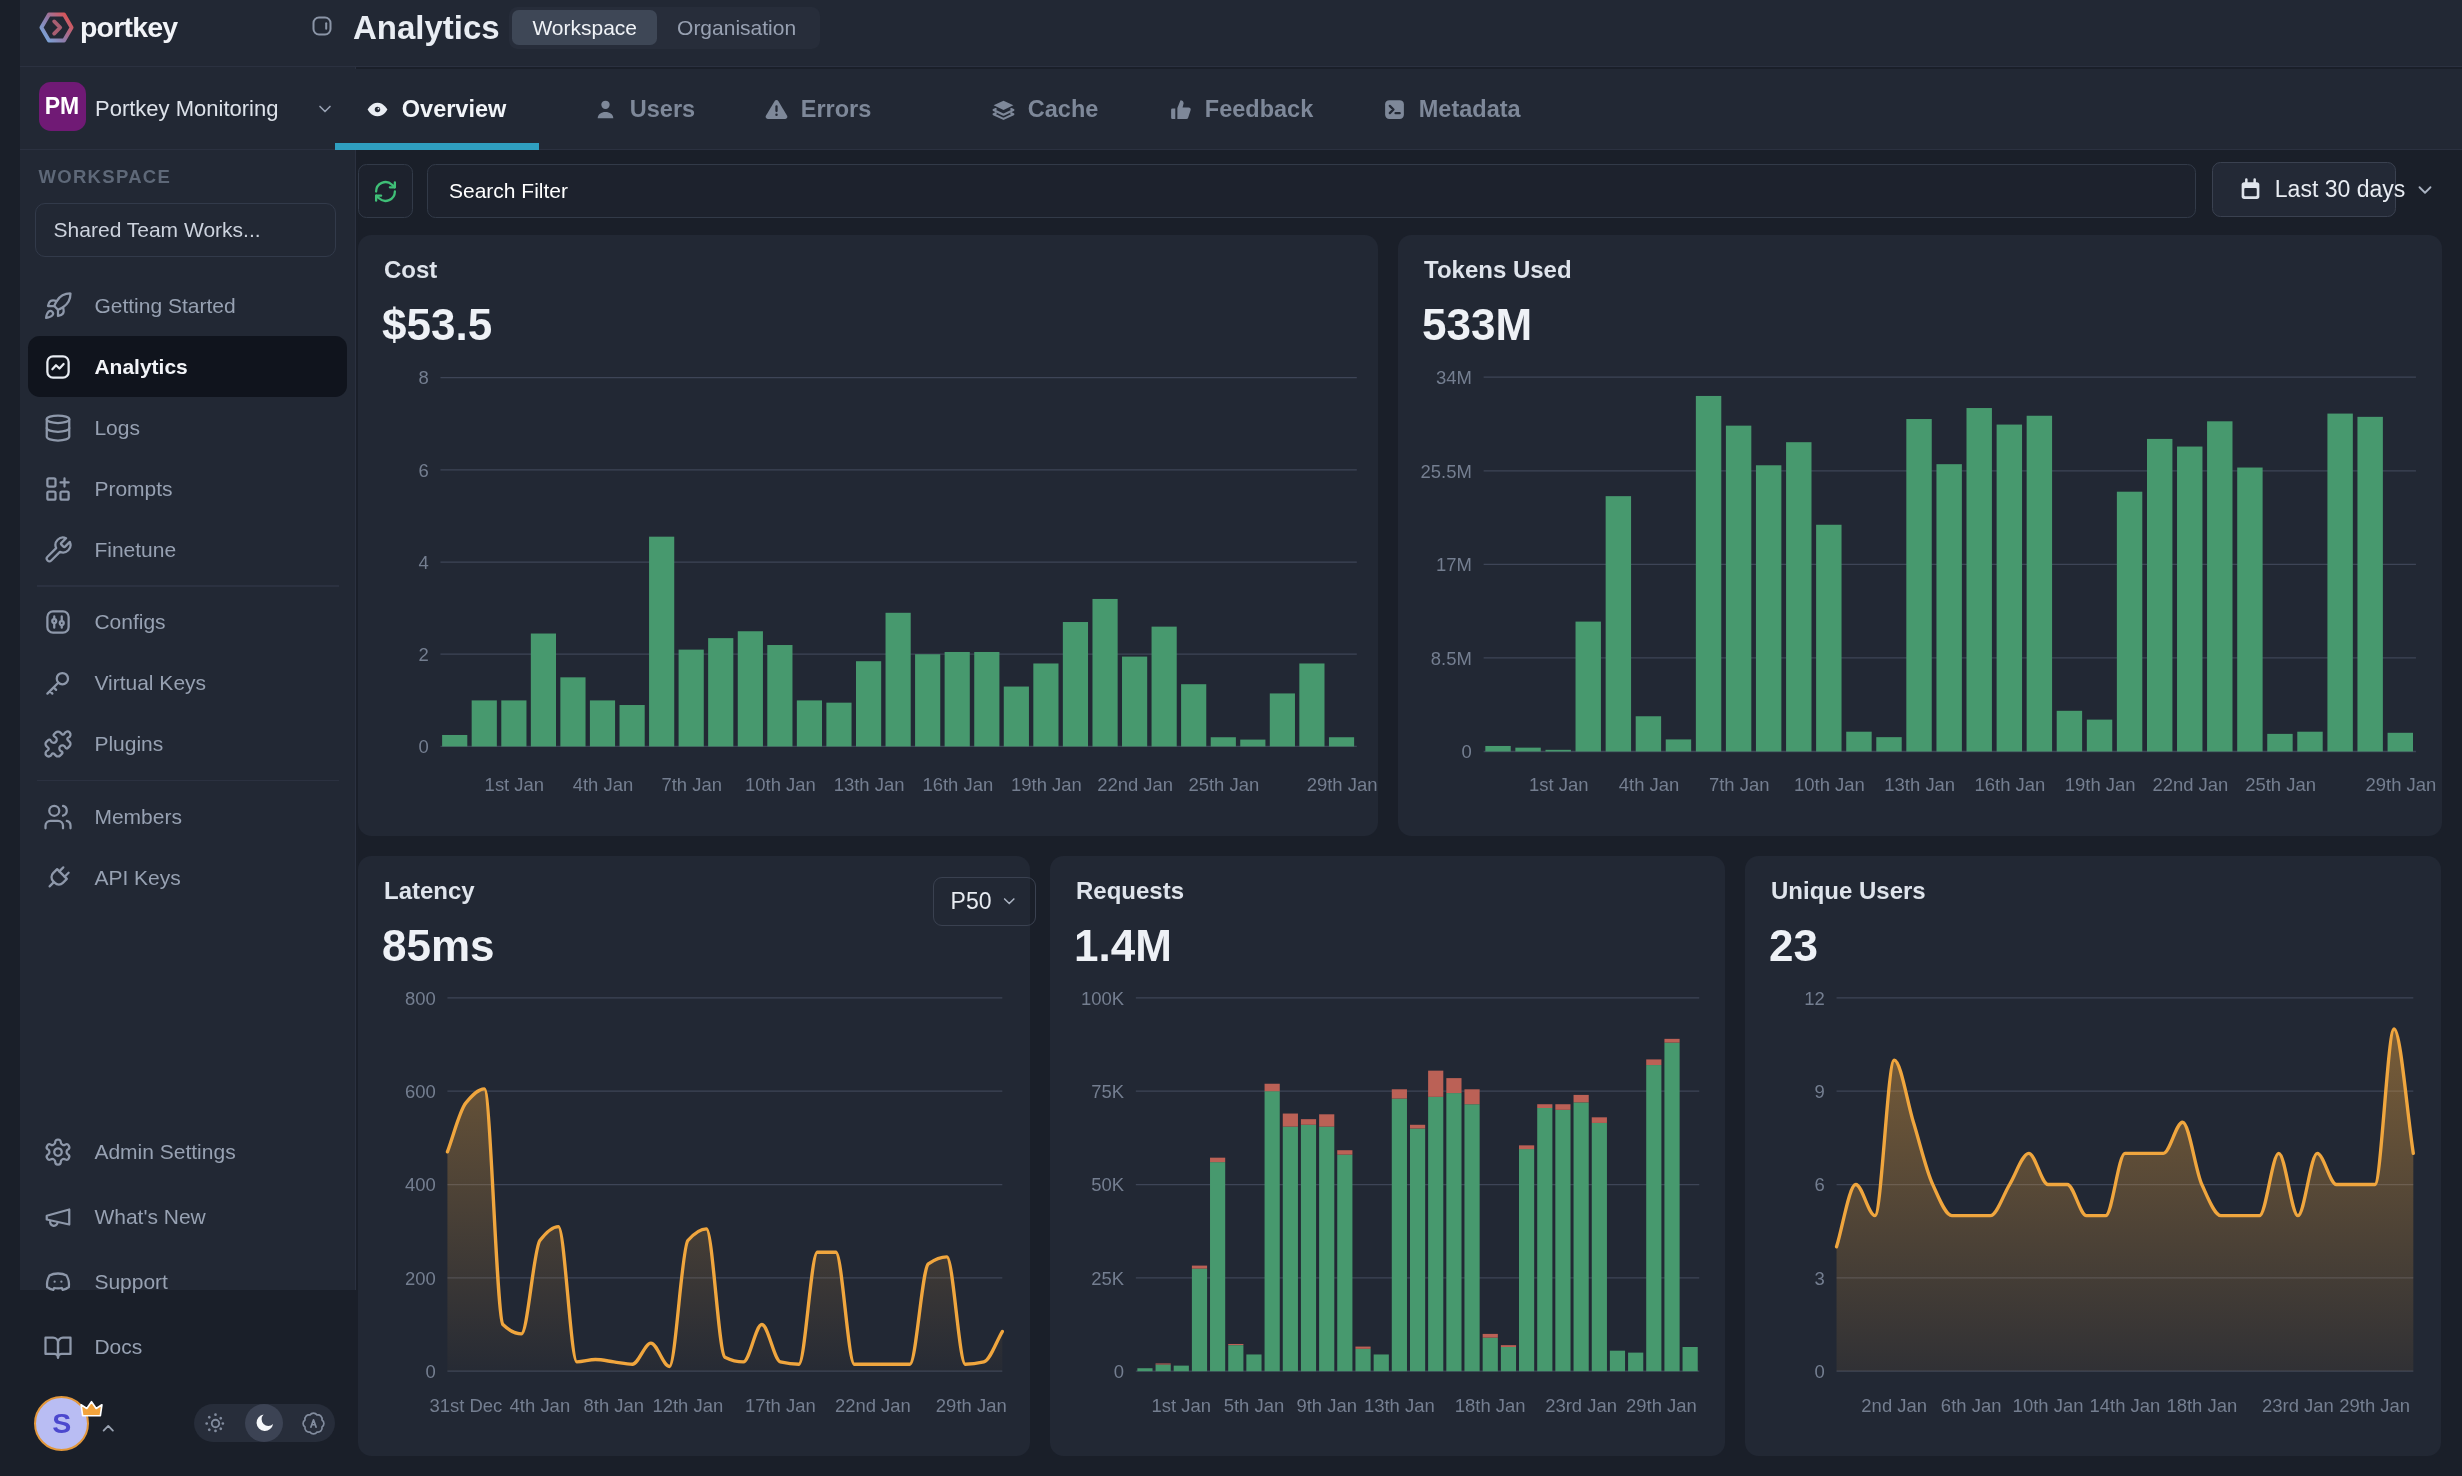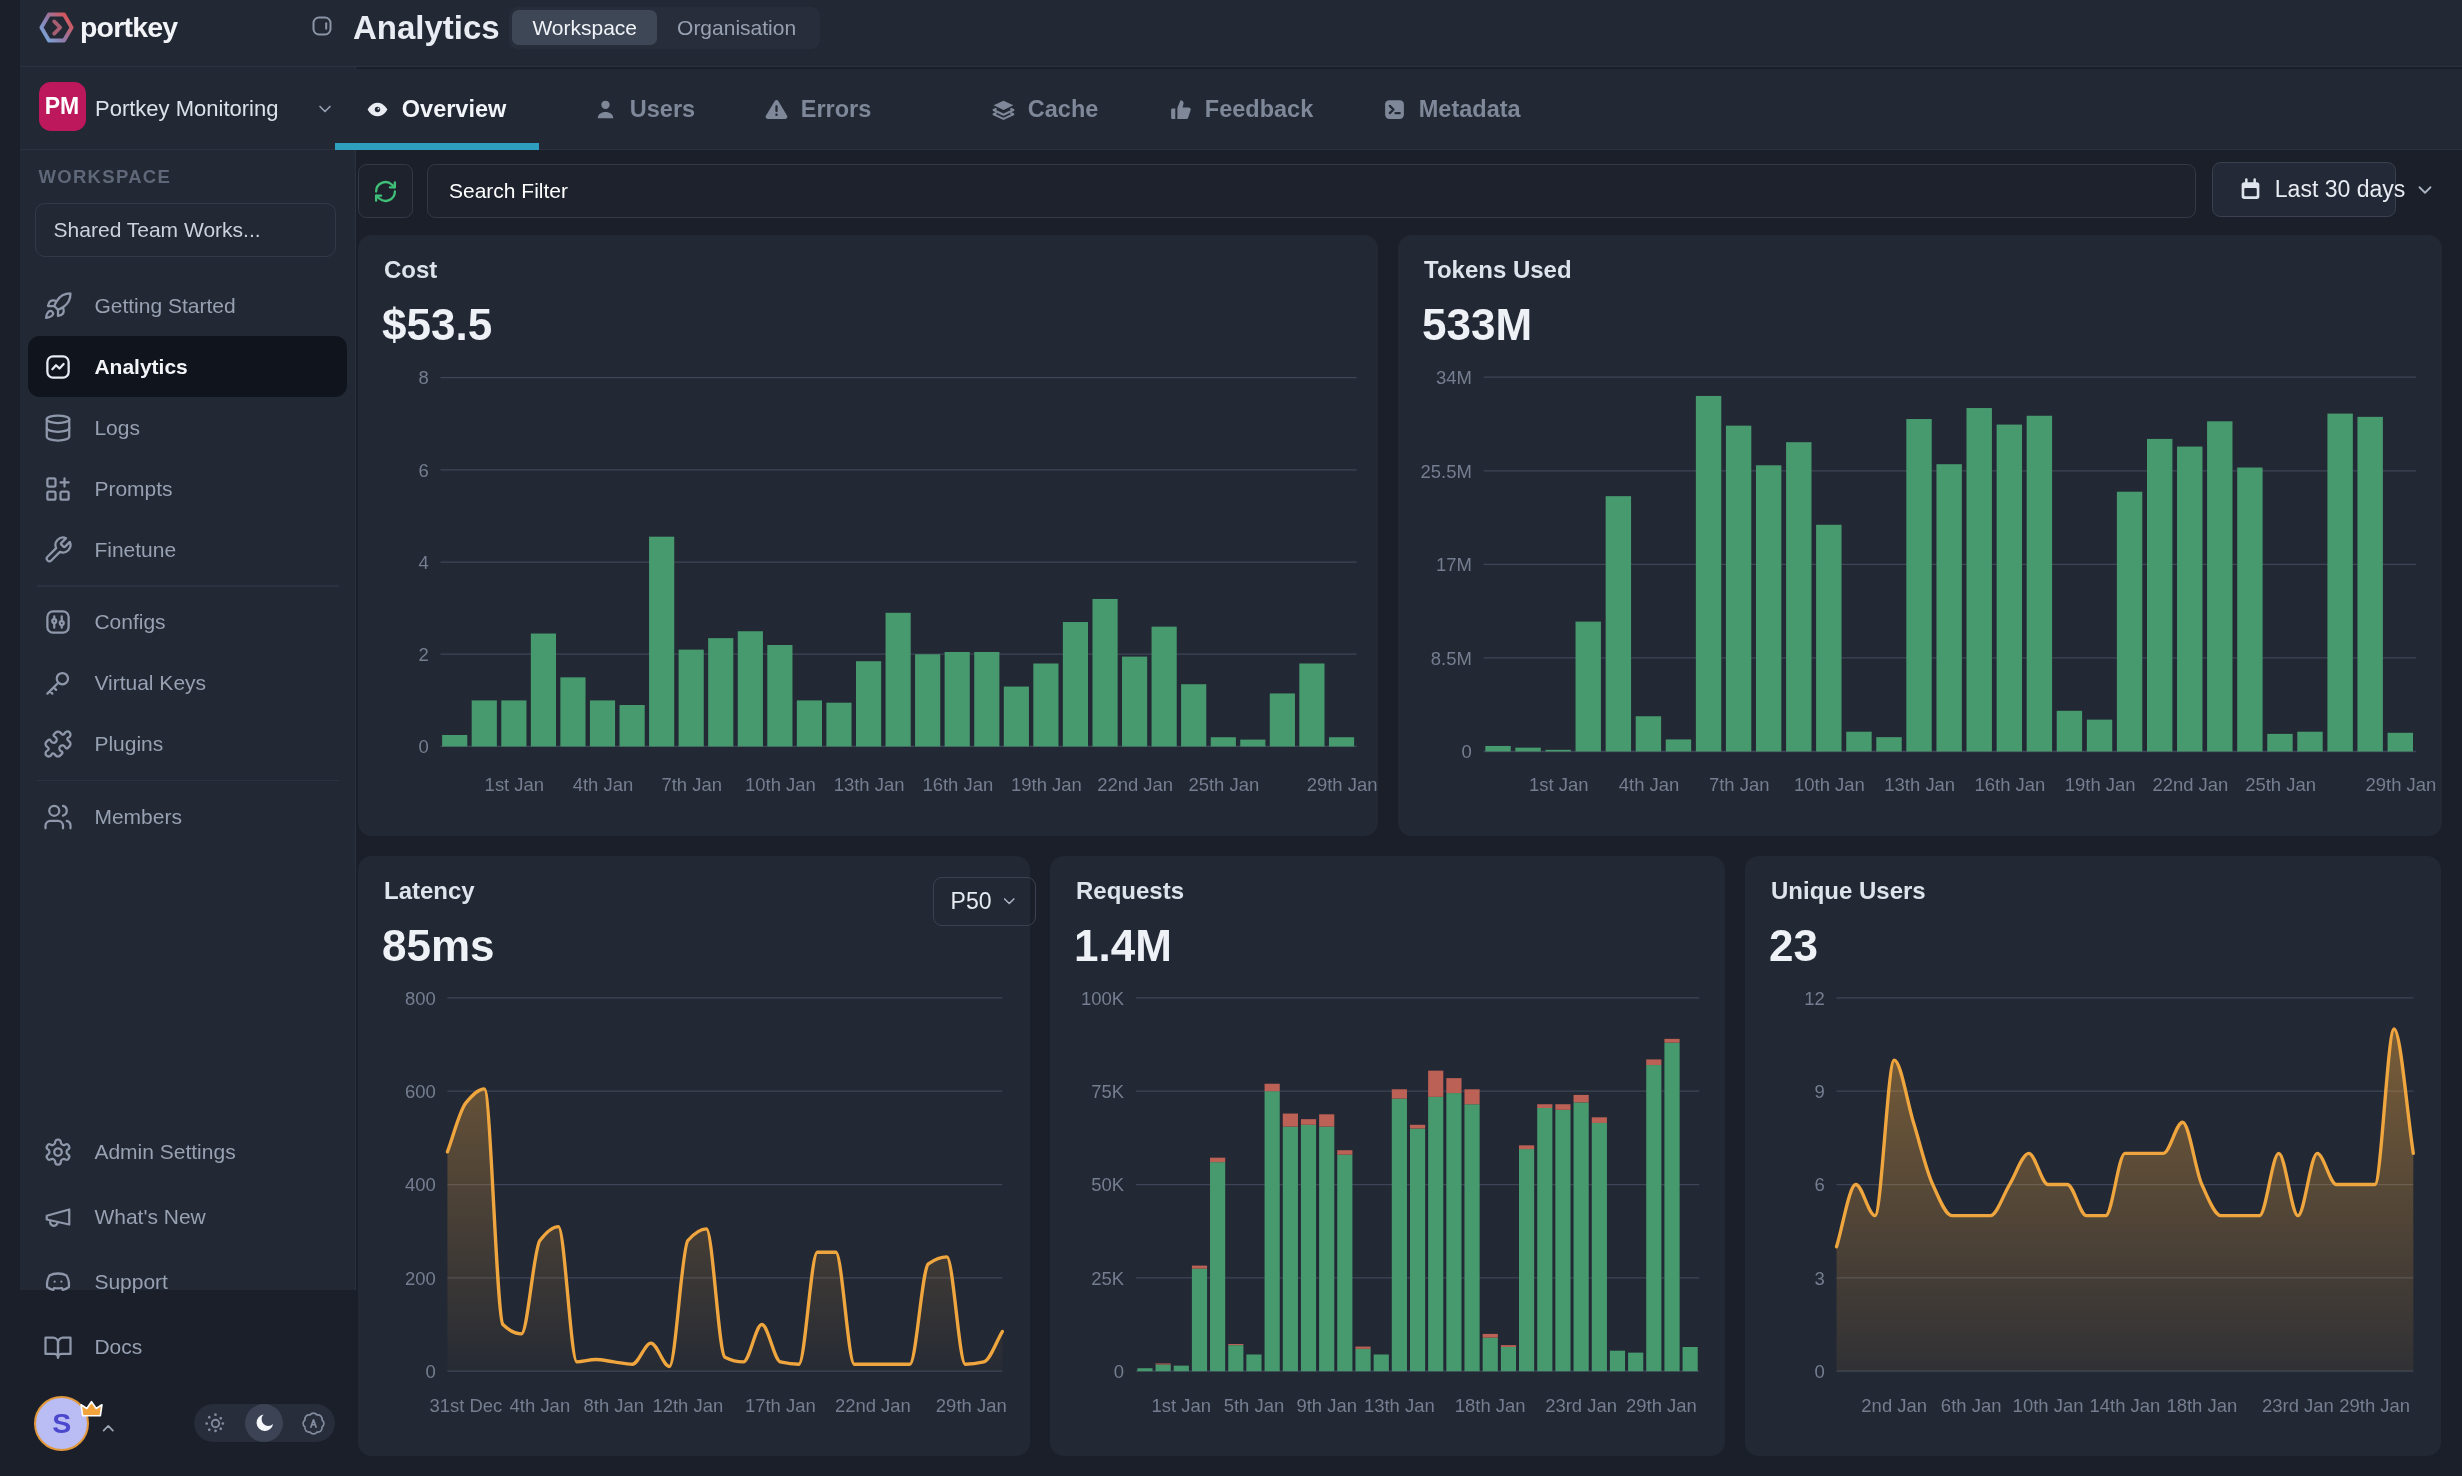--- a/index.html
+++ b/index.html
@@ -4,21 +4,21 @@
 html,body{width:2462px;height:1477px;overflow:hidden;}
 body{font-family:"Liberation Sans",sans-serif;background:#1a1f29;color:#e8ecf2;}
 #root{position:relative;width:2462px;height:1477px;}
 
 #side{position:absolute;left:0;top:0;width:336px;height:1290px;background:#222834;border-right:1.7px solid #2b3140;margin-left:20px;}
 #side .logo-row{height:67px;border-bottom:1.7px solid #2b3140;position:relative;}
 #side .logo-row .hex{position:absolute;left:17.6px;top:7.6px;}
 #side .logo-row .wordmark{position:absolute;left:60px;top:11px;font-size:28.5px;font-weight:700;letter-spacing:-0.8px;color:#f2f4f8;}
 #side .logo-row .coll{position:absolute;left:290px;top:14.3px;color:#8b95a7;}
 #org{position:absolute;top:69px;left:0;width:100%;height:81px;border-bottom:1.7px solid #2b3140;}
-#org .pm{position:absolute;left:18.5px;top:12.6px;width:47px;height:49px;border-radius:11.8px;background:#be185d;color:#fff;font-weight:700;font-size:23px;display:flex;align-items:center;justify-content:center;}
+#org .pm{position:absolute;left:18.5px;top:12.6px;width:47px;height:49px;border-radius:11.8px;background:#701a75;color:#fff;font-weight:700;font-size:23px;display:flex;align-items:center;justify-content:center;}
 #org .oname{position:absolute;left:75px;top:50%;transform:translateY(-50%);font-size:22px;color:#dde2ea;font-weight:500;}
 #org .chev{position:absolute;right:20px;top:30px;color:#98a1b2;}
 .wslabel{position:absolute;left:18.5px;top:166px;font-size:18.5px;letter-spacing:1.3px;color:#5e6878;font-weight:600;}
 .wsselect{position:absolute;left:15px;top:203px;width:301px;height:54px;border:1.7px solid #323a4a;border-radius:10px;}
 .wsselect span{position:absolute;left:17.6px;top:50%;transform:translateY(-50%);font-size:21px;color:#ccd2dd;}
 #nav{position:absolute;left:8.4px;top:275px;width:319px;}
 .nav-item{height:61px;display:flex;align-items:center;border-radius:11.8px;color:#97a1b2;font-size:21px;}
 .nav-item .nico{width:30px;height:30px;margin-left:15px;margin-right:21px;display:inline-flex;color:#8e98aa;}
 .nav-item.active{background:#10141d;color:#f2f4f8;font-weight:700;}
 .nav-item.active .nico{color:#e8ecf2;}
@@ -175,20 +175,32 @@
     <div class="nav-item">
           <span class="nico">
             <svg width="30" height="30" viewBox="0 0 24 24" fill="none" stroke="currentColor" stroke-width="1.8" stroke-linecap="round" stroke-linejoin="round" xmlns="http://www.w3.org/2000/svg">
               <path d="M16 21v-2a4 4 0 0 0-4-4H6a4 4 0 0 0-4 4v2"></path>
               <circle cx="9" cy="7" r="4"></circle>
               <path d="M22 21v-2a4 4 0 0 0-3-3.87"></path>
               <path d="M16 3.13a4 4 0 0 1 0 7.75"></path>
             </svg>
           </span>
           <span>Members</span>
+        </div>
+    <div class="nav-item">
+          <span class="nico">
+            <svg width="30" height="30" viewBox="0 0 24 24" fill="none" stroke="currentColor" stroke-width="1.8" stroke-linecap="round" stroke-linejoin="round" xmlns="http://www.w3.org/2000/svg">
+              <g transform="rotate(45 12 12)">
+                <path d="M12 21.5V17"></path>
+                <path d="M9 7.5V3M15 7.5V3"></path>
+                <path d="M6.5 7.5h11v4.5a4.5 4.5 0 0 1-4.5 4.5h-2a4.5 4.5 0 0 1-4.5-4.5z"></path>
+              </g>
+            </svg>
+          </span>
+          <span>API Keys</span>
         </div>
   </div>
   <div id="nav2">
     <div class="nav-item">
           <span class="nico">
             <svg width="30" height="30" viewBox="0 0 24 24" fill="none" stroke="currentColor" stroke-width="1.8" stroke-linecap="round" stroke-linejoin="round" xmlns="http://www.w3.org/2000/svg">
               <path d="M12.22 2h-.44a2 2 0 0 0-2 2v.18a2 2 0 0 1-1 1.73l-.43.25a2 2 0 0 1-2 0l-.15-.08a2 2 0 0 0-2.73.73l-.22.38a2 2 0 0 0 .73 2.73l.15.1a2 2 0 0 1 1 1.72v.51a2 2 0 0 1-1 1.74l-.15.09a2 2 0 0 0-.73 2.73l.22.38a2 2 0 0 0 2.73.73l.15-.08a2 2 0 0 1 2 0l.43.25a2 2 0 0 1 1 1.73V20a2 2 0 0 0 2 2h.44a2 2 0 0 0 2-2v-.18a2 2 0 0 1 1-1.73l.43-.25a2 2 0 0 1 2 0l.15.08a2 2 0 0 0 2.73-.73l.22-.39a2 2 0 0 0-.73-2.73l-.15-.08a2 2 0 0 1-1-1.74v-.5a2 2 0 0 1 1-1.74l.15-.09a2 2 0 0 0 .73-2.73l-.22-.38a2 2 0 0 0-2.73-.73l-.15.08a2 2 0 0 1-2 0l-.43-.25a2 2 0 0 1-1-1.73V4a2 2 0 0 0-2-2z"></path>
               <circle cx="12" cy="12" r="3"></circle>
             </svg>
           </span>

